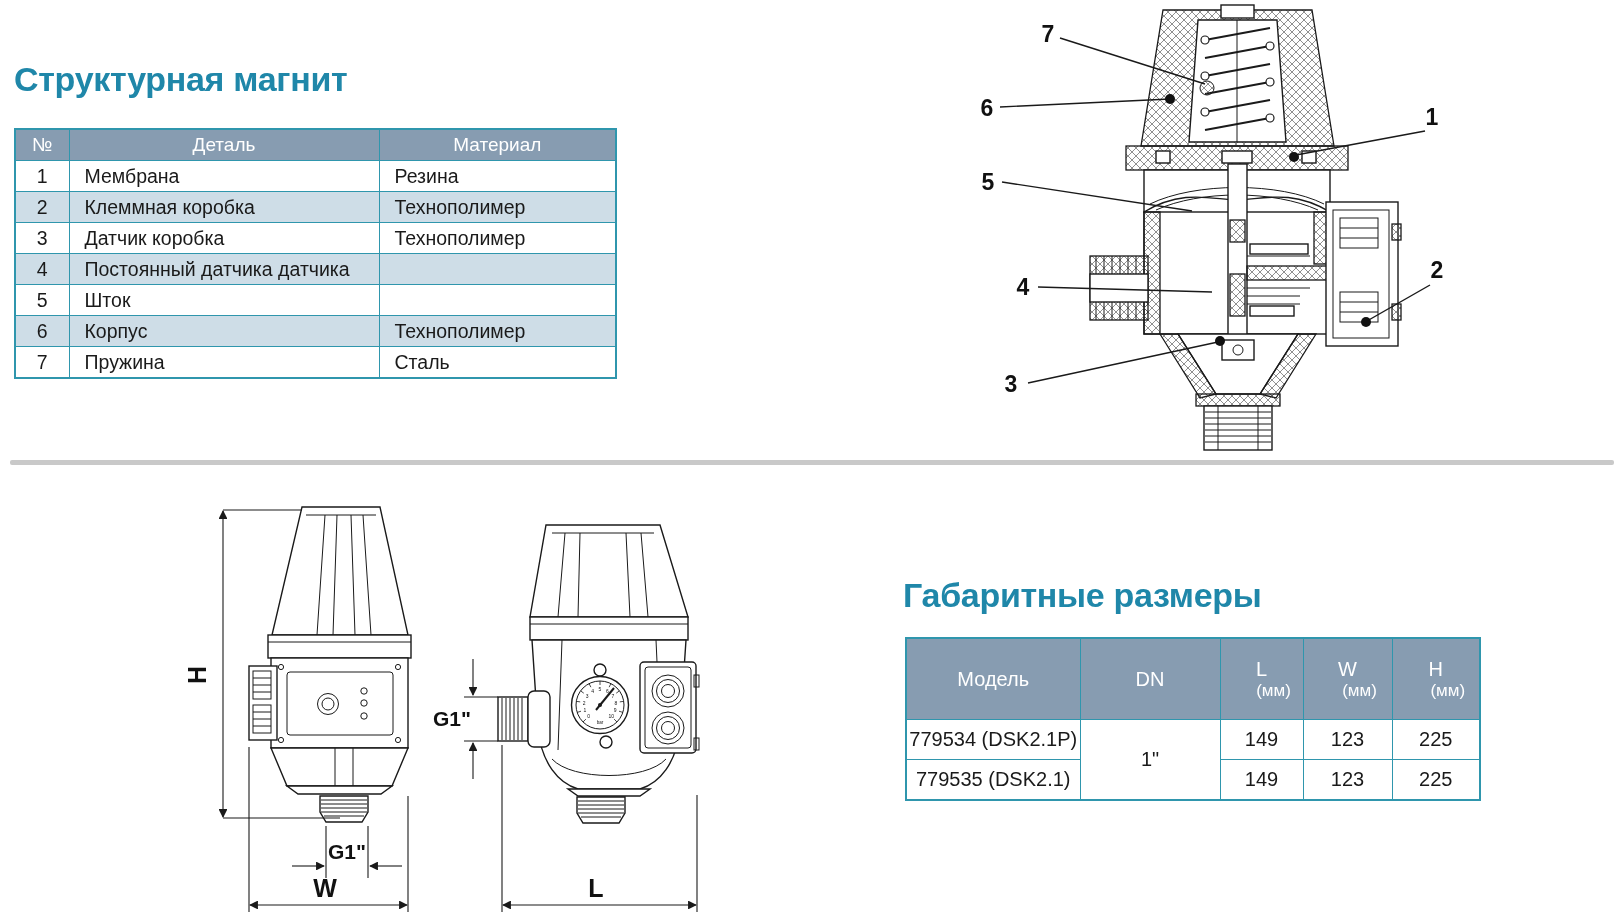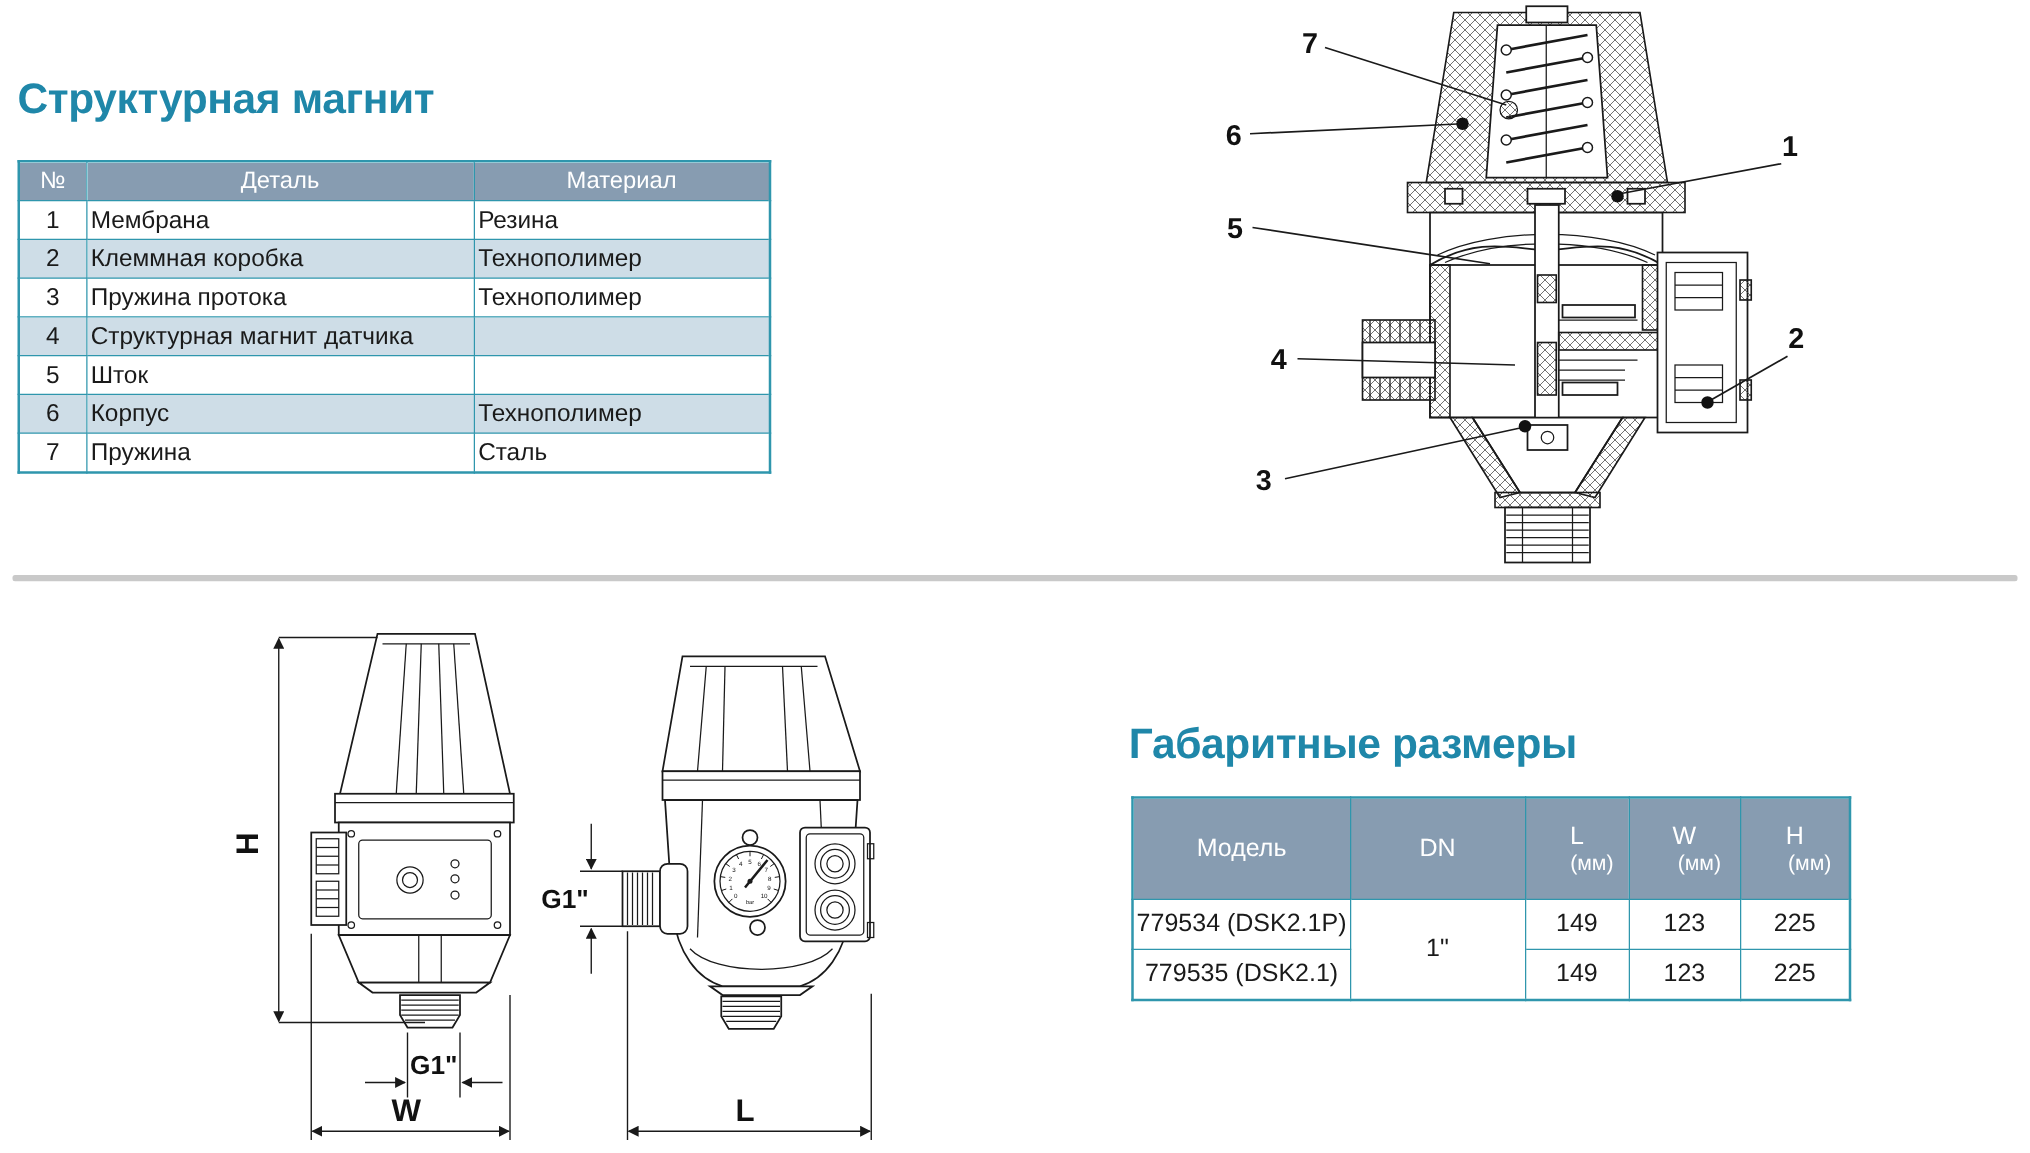--- a/index.html
+++ b/index.html
@@ -11,21 +11,21 @@
 
   table.tbl{position:absolute;border-collapse:collapse;table-layout:fixed;border:2px solid #2f96ad;}
   table.tbl th,table.tbl td{border:1px solid #2f96ad;overflow:hidden;white-space:nowrap;}
   table.tbl th{background:#879cb1;color:#ffffff;font-weight:normal;}
 
   
   #parts-table{left:14px;top:128px;width:601px;}
   #parts-table th{height:28px;font-size:19px;text-align:center;}
   #parts-table td{height:28px;font-size:19.5px;}
   #parts-table td.c-num{text-align:center;}
-  #parts-table td.c-txt{text-align:left;padding-left:3px;}
+  #parts-table td.c-txt{text-align:left;padding-left:15px;}
   #parts-table tbody tr:nth-child(even) td{background:#cedde7;}
 
   
   #dims-table{left:905px;top:637px;width:574px;}
   #dims-table th{height:78px;font-size:20px;text-align:center;line-height:1.2;}
   #dims-table th .unit{font-size:17px;margin-left:24px;}
   #dims-table td{height:37px;font-size:20px;text-align:center;background:#fff;}
   #dims-table td.dn{font-size:20px;}
 
   .divider{position:absolute;left:10px;top:460px;width:1604px;height:5px;background:#c9c9c9;border-radius:2px;}
@@ -67,26 +67,26 @@
         <td class="c-txt">Мембрана</td>
         <td class="c-txt">Резина</td>
       </tr>
       <tr>
         <td class="c-num">2</td>
         <td class="c-txt">Клеммная коробка</td>
         <td class="c-txt">Технополимер</td>
       </tr>
       <tr>
         <td class="c-num">3</td>
-        <td class="c-txt">Пружина протока</td>
+        <td class="c-txt">Датчик коробка</td>
         <td class="c-txt">Технополимер</td>
       </tr>
       <tr>
         <td class="c-num">4</td>
-        <td class="c-txt">Структурная магнит датчика</td>
+        <td class="c-txt">Постоянный датчика датчика</td>
         <td class="c-txt"></td>
       </tr>
       <tr>
         <td class="c-num">5</td>
         <td class="c-txt">Шток</td>
         <td class="c-txt"></td>
       </tr>
       <tr>
         <td class="c-num">6</td>
         <td class="c-txt">Корпус</td>

